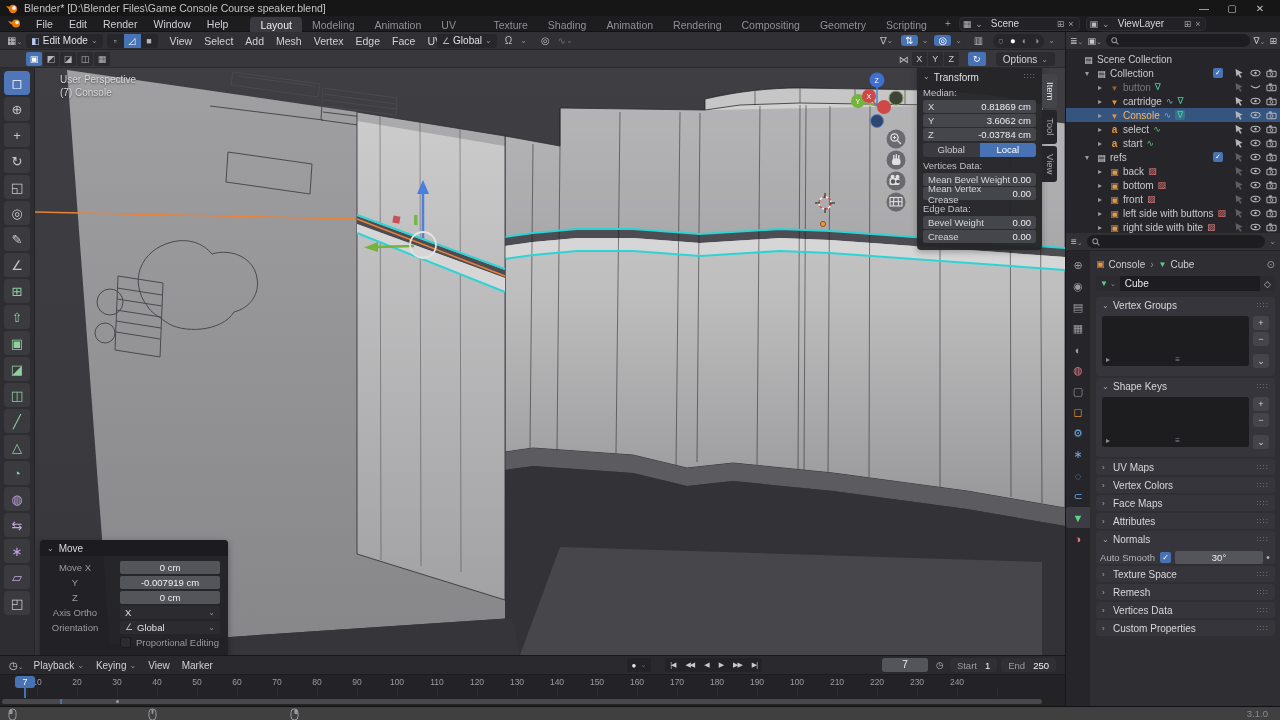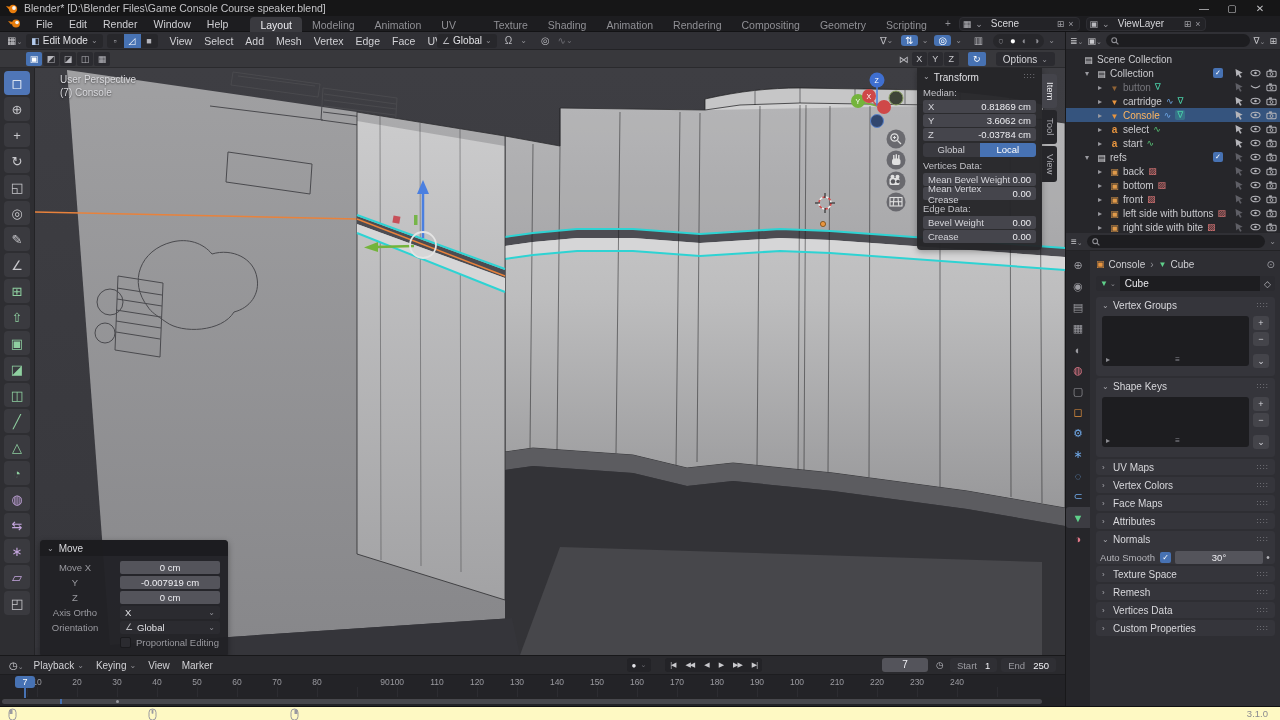--- a/index.html
+++ b/index.html
@@ -178,21 +178,21 @@
   #tl-ruler .grid{position:absolute;left:0;top:12px;width:1010px;height:12px;background:repeating-linear-gradient(90deg,#2c2c31 0,#2c2c31 1px,transparent 1px,transparent 40px);background-position-x:37px;}
   .tl-num{position:absolute;top:2px;color:#9a9aa0;font-size:8.5px;transform:translateX(-50%);}
   #playhead{position:absolute;left:15px;top:1px;width:20px;height:12px;background:#4772b3;border-radius:3px;color:#fff;font-size:9px;text-align:center;line-height:12px;z-index:2;}
   #playline{position:absolute;left:24px;top:12px;width:2px;height:12px;background:#4772b3;z-index:2;}
   #tl-scroll{position:absolute;left:0;top:697px;width:1065px;height:9px;background:#232326;}
   #tl-scroll .thumb{position:absolute;left:2px;top:2px;width:1040px;height:5px;background:#47474c;border-radius:3px;}
   #tl-scroll .tick{position:absolute;left:60px;top:2px;width:2px;height:5px;background:#4772b3;}
   #tl-scroll .dotk{position:absolute;left:116px;top:3px;width:3px;height:3px;border-radius:2px;background:#9a9aa0;}
 
   
-  #statusbar{position:absolute;left:0;top:706px;width:1280px;height:14px;background:#fef9c3;border-top:1px solid #101012;}
+  #statusbar{position:absolute;left:0;top:706px;width:1280px;height:14px;background:#404040;border-top:1px solid #101012;}
   #statusbar .ver{position:absolute;right:12px;top:1px;color:#8a8a90;font-size:9.5px;}
   .mouseic{position:absolute;top:1px;}
 </style>
 </head>
 <body>
 
 <div id="app">
 
   <div id="titlebar">
     <svg width="12" height="12" viewBox="0 0 12 12">
@@ -1218,21 +1218,21 @@
       <div style="position:absolute;left:0;top:0;width:100%;height:100%;">
 
       <span class="tl-num" style="left: 37px;">10</span>
           <span class="tl-num" style="left: 77px;">20</span>
           <span class="tl-num" style="left: 117px;">30</span>
           <span class="tl-num" style="left: 157px;">40</span>
           <span class="tl-num" style="left: 197px;">50</span>
           <span class="tl-num" style="left: 237px;">60</span>
           <span class="tl-num" style="left: 277px;">70</span>
           <span class="tl-num" style="left: 317px;">80</span>
-          <span class="tl-num" style="left: 357px; margin-left: 28px;">90</span>
+          <span class="tl-num" style="left: 357px;">90</span>
           <span class="tl-num" style="left: 397px;">100</span>
           <span class="tl-num" style="left: 437px;">110</span>
           <span class="tl-num" style="left: 477px;">120</span>
           <span class="tl-num" style="left: 517px;">130</span>
           <span class="tl-num" style="left: 557px;">140</span>
           <span class="tl-num" style="left: 597px;">150</span>
           <span class="tl-num" style="left: 637px;">160</span>
           <span class="tl-num" style="left: 677px;">170</span>
           <span class="tl-num" style="left: 717px;">180</span>
           <span class="tl-num" style="left: 757px;">190</span>

